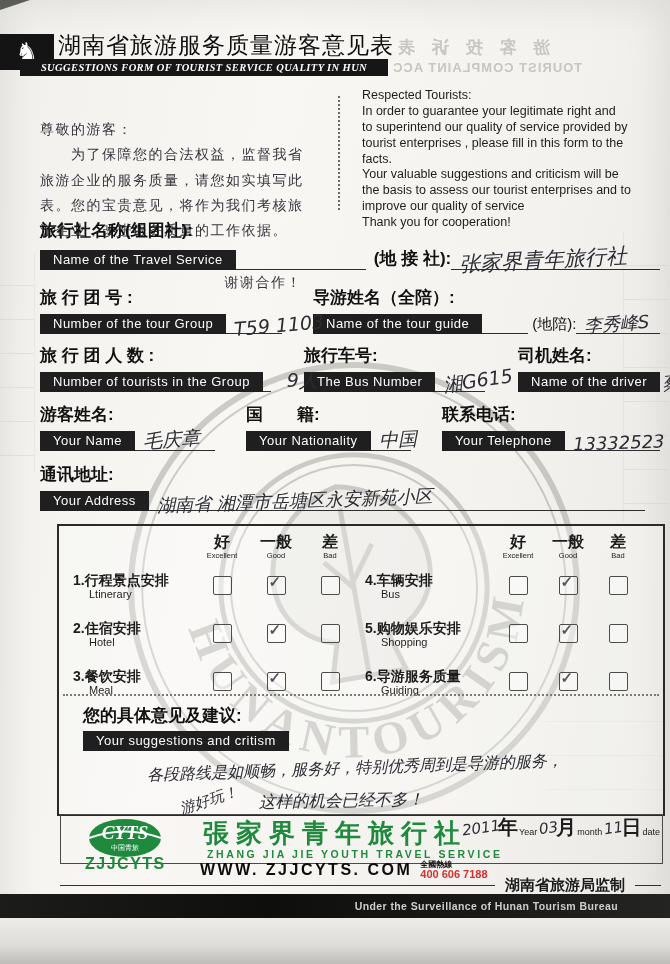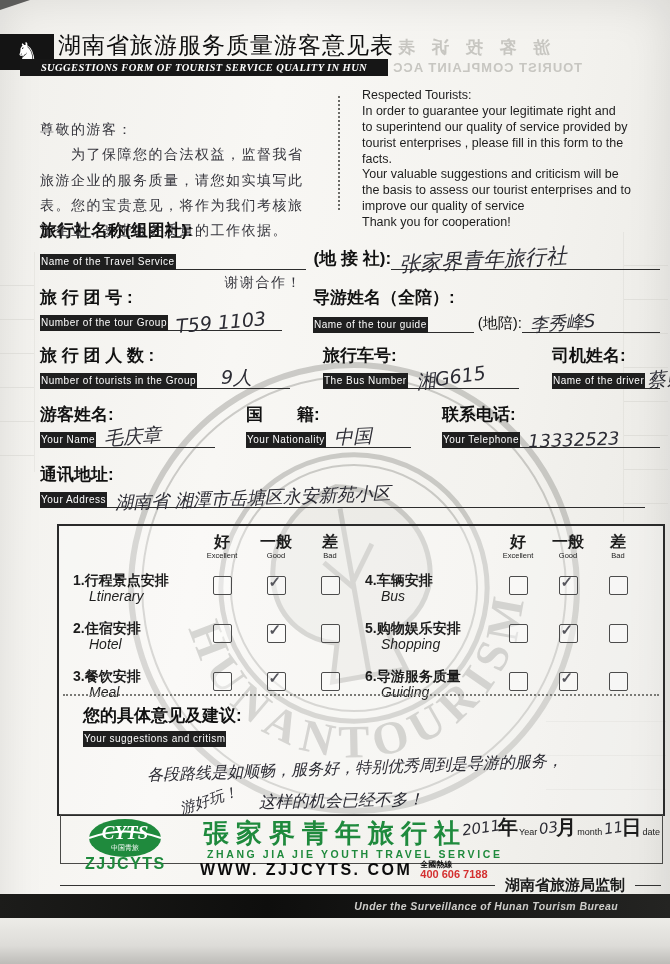--- a/index.html
+++ b/index.html
@@ -29,39 +29,39 @@
   
   .intro-cn{left:40px;top:92px;width:296px;font-family:"DejaVu Serif",serif;
     color:#35353c;font-size:14px;line-height:1.8;letter-spacing:1.5px;white-space:pre-line;}
   .intro-close{text-align:right;padding-right:34px;margin-top:2px;}
   .intro-divider{left:338px;top:96px;height:114px;border-left:2px dotted #6a6a66;}
   .intro-en{left:362px;top:88px;width:302px;font-size:12.5px;line-height:1.27;color:#1d1d1d;white-space:pre-line;}
   
   .frow{left:40px;right:10px;}
   .lbl{font-weight:bold;font-size:17px;color:#111;white-space:nowrap;}
   .lbl-sm{font-weight:normal;font-size:15px;color:#111;white-space:nowrap;}
-  .band{display:inline-block;background:#1f1f1f;color:#fdfdfd;font-size:10px;letter-spacing:.5px;
-    padding:2px 1px 3px;white-space:nowrap;vertical-align:bottom;}
+  .band{display:inline-block;background:#1f1f1f;color:#fdfdfd;font-size:13px;letter-spacing:.5px;
+    padding:2px 13px 3px;white-space:nowrap;vertical-align:bottom;}
   .fline{display:flex;align-items:flex-end;margin-top:5px;}
   .uline{border-bottom:1.5px solid #2d2d2d;position:relative;height:16px;}
   .f1{flex:1;}
   .hand{font-family:"DejaVu Sans",sans-serif;font-style:italic;color:#2c2c34;white-space:nowrap;}
   .uline .hand{position:absolute;bottom:-3px;left:8px;}
   .cols{display:flex;align-items:flex-start;gap:21px;}
   
   .rbox{left:57px;top:524px;width:604px;height:288px;border:2px solid #2a2a2a;background:rgba(255,255,255,.25);}
   .rgrid{position:absolute;top:8px;display:grid;grid-auto-rows:auto;}
   .rgrid.gl{left:14px;grid-template-columns:122px 54px 54px 54px;}
   .rgrid.gr{left:306px;grid-template-columns:128px 50px 50px 50px;}
   .rg-h{height:38px;text-align:center;}
   .rg-h .c{font-weight:bold;font-size:16px;line-height:1;}
   .rg-h .e{font-size:7.5px;color:#222;margin-top:1px;}
   .rg-item{height:44px;}
   .rg-item .c{font-weight:bold;font-size:14px;line-height:1.15;white-space:nowrap;}
-  .rg-item .e{font-size:14px;color:#1f1f1f;padding-left:16px;font-style:italic;}
+  .rg-item .e{font-size:11px;color:#1f1f1f;padding-left:16px;}
   .cbcell{height:44px;display:flex;align-items:flex-start;justify-content:center;padding-top:4px;}
   .cb{width:17px;height:17px;border:1.4px solid #4c4c4c;border-radius:2px;background:rgba(255,255,255,.4);position:relative;}
   .cb .mk{position:absolute;left:1px;top:-4px;font-size:15px;color:#55555c;font-weight:bold;}
   .rdots{position:absolute;left:4px;right:4px;top:168px;border-top:2px dotted #7a7a76;}
   .sg-lbl{position:absolute;left:24px;top:178px;}
   .sg-band{position:absolute;left:24px;top:205px;}
   .sg-l1{position:absolute;left:88px;top:232px;font-size:16px;transform:rotate(-2deg);}
   .sg-l2{position:absolute;left:200px;top:264px;font-size:16.5px;transform:rotate(-1deg);}
   
   .fbox{left:60px;top:814px;width:601px;height:48px;border:1.3px solid #4a4a48;overflow:visible;}
@@ -81,21 +81,21 @@
   .hotline{margin-left:8px;line-height:1;}
   .hotline .hl{font-size:8px;font-weight:bold;color:#111;}
   .hotline .hn{font-size:11px;font-weight:bold;color:#d43030;white-space:nowrap;}
   .suprow{left:60px;top:876px;width:601px;display:flex;align-items:center;}
   .supline{border-top:1.6px solid #333;}
   .sup-l{flex:1;} .sup-r{width:26px;}
   .suptext{font-size:15px;font-weight:bold;margin:0 10px;white-space:nowrap;}
   .blackbar{left:0;top:894px;width:670px;height:24px;
     background:linear-gradient(90deg,#1c1c1a,#0e0e0d 40%,#242422);
     color:#cfcecb;font-size:10.5px;font-weight:bold;letter-spacing:.4px;
-    display:flex;align-items:center;justify-content:flex-end;padding-right:52px;box-sizing:border-box;font-style:italic;}
+    display:flex;align-items:center;justify-content:flex-end;padding-right:52px;box-sizing:border-box;}
   .belowbar{left:0;top:918px;width:670px;height:46px;background:linear-gradient(#edece8 0%,#dddcd8 60%,#bdbcb8 100%);}
   
   .stamp{left:122px;top:356px;opacity:.40;transform:rotate(-10deg);pointer-events:none;}
 </style>
 </head>
 <body>
 
 <div class="page">
 
   <div class="abs corner-wedge"></div>

